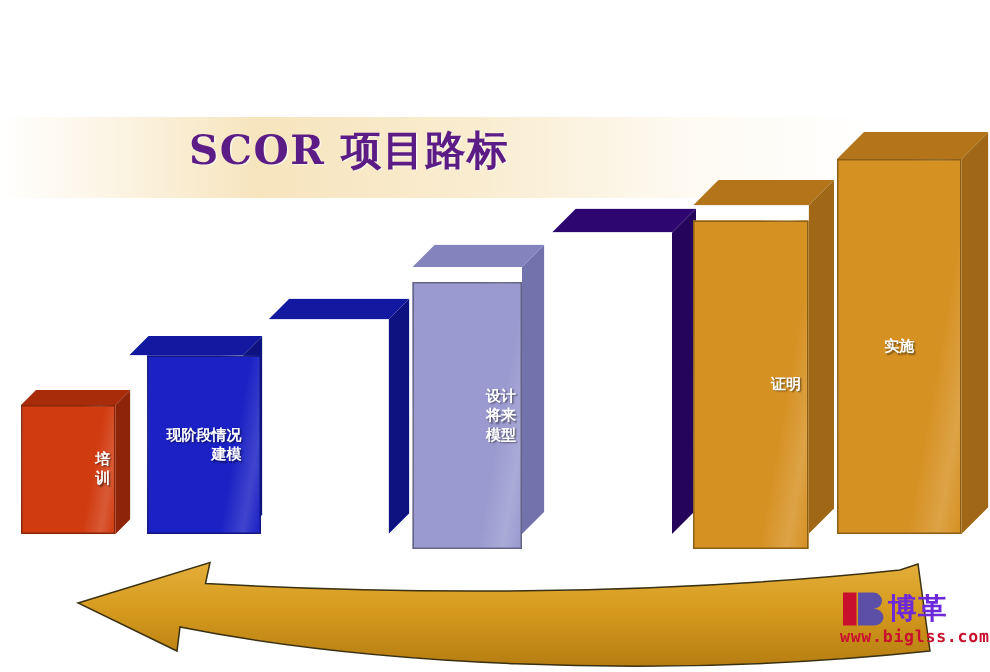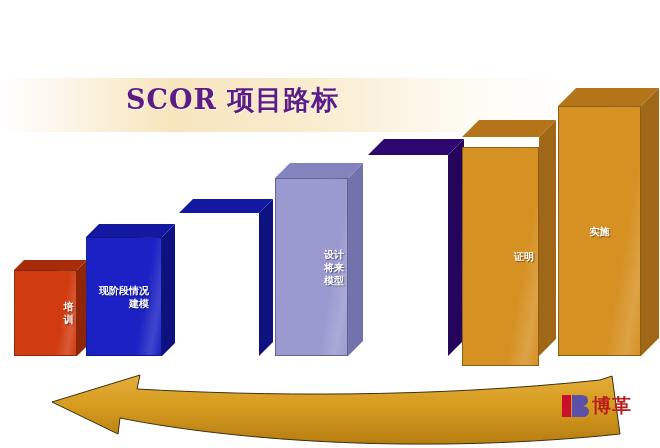--- a/index.html
+++ b/index.html
@@ -84,21 +84,21 @@
     position: absolute;
     left: 2px;
     top: 2px;
   }
   .logo-cn {
     position: absolute;
     left: 32px;
     top: 1px;
     font-size: 19px;
     font-weight: bold;
-    color: #b91c1c;
+    color: #6d28d9;
     letter-spacing: 1px;
     white-space: nowrap;
   }
   .logo-url {
     position: absolute;
     left: 0px;
     top: 26px;
     font-family: "DejaVu Sans Mono", "Liberation Mono", monospace;
     font-size: 11px;
     font-weight: bold;
@@ -119,33 +119,33 @@
       <div class="bar" style="left: 14px; top: 260px; width: 73px; height: 96px;">
         <div style="position: absolute; left: 0px; top: 0px; width: 73px; height: 10px; background: rgb(169, 44, 10); clip-path: polygon(0px 10px, 10px 0px, 73px 0px, 63px 10px); border-top: none;"></div>
         <div style="position: absolute; left: 63px; top: 0px; width: 10px; height: 96px; background: rgb(142, 36, 8); clip-path: polygon(0px 10px, 10px 0px, 10px 86px, 0px 96px);"></div>
         <div style="position: absolute; left: 0px; top: 10px; width: 63px; height: 86px; box-sizing: border-box; border: 1px solid rgba(0, 0, 0, 0.35); display: flex; align-items: center; justify-content: center; background: linear-gradient(100deg, rgb(209, 59, 16) 0%, rgb(209, 59, 16) 72%, rgba(255, 255, 255, 0.16) 88%, rgb(209, 59, 16) 100%) rgb(209, 59, 16); padding-left: 46px;">
           <div class="bar-label">培训</div>
         </div>
       </div>
       <div class="bar" style="left: 86px; top: 224px; width: 89px; height: 132px;">
         <div style="position: absolute; left: 0px; top: 0px; width: 89px; height: 13px; background: rgb(18, 24, 160); clip-path: polygon(0px 13px, 13px 0px, 89px 0px, 76px 13px); border-top: none;"></div>
         <div style="position: absolute; left: 76px; top: 0px; width: 13px; height: 132px; background: rgb(13, 18, 128); clip-path: polygon(0px 13px, 13px 0px, 13px 119px, 0px 132px);"></div>
-        <div style="position: absolute; left: 0px; top: 13px; width: 76px; height: 119px; box-sizing: border-box; border: 1px solid rgba(0, 0, 0, 0.35); display: flex; align-items: center; justify-content: center; background: linear-gradient(100deg, rgb(27, 33, 196) 0%, rgb(27, 33, 196) 72%, rgba(255, 255, 255, 0.16) 88%, rgb(27, 33, 196) 100%) rgb(27, 33, 196);">
+        <div style="position: absolute; left: 12px; top: 13px; width: 76px; height: 119px; box-sizing: border-box; border: 1px solid rgba(0, 0, 0, 0.35); display: flex; align-items: center; justify-content: center; background: linear-gradient(100deg, rgb(27, 33, 196) 0%, rgb(27, 33, 196) 72%, rgba(255, 255, 255, 0.16) 88%, rgb(27, 33, 196) 100%) rgb(27, 33, 196);">
           <div class="bar-label">现阶段情况
 建模</div>
         </div>
       </div>
       <div class="bar" style="left: 179px; top: 199px; width: 94px; height: 157px;">
         <div style="position: absolute; left: 0px; top: 0px; width: 94px; height: 14px; background: rgb(18, 24, 160); clip-path: polygon(0px 14px, 14px 0px, 94px 0px, 80px 14px); border-top: none;"></div>
         <div style="position: absolute; left: 80px; top: 0px; width: 14px; height: 157px; background: rgb(13, 18, 128); clip-path: polygon(0px 14px, 14px 0px, 14px 143px, 0px 157px);"></div>
       </div>
       <div class="bar" style="left: 275px; top: 163px; width: 88px; height: 193px;">
         <div style="position: absolute; left: 0px; top: 0px; width: 88px; height: 15px; background: rgb(131, 131, 190); clip-path: polygon(0px 15px, 15px 0px, 88px 0px, 73px 15px); border-top: none;"></div>
         <div style="position: absolute; left: 73px; top: 0px; width: 15px; height: 193px; background: rgb(114, 114, 173); clip-path: polygon(0px 15px, 15px 0px, 15px 178px, 0px 193px);"></div>
-        <div style="position: absolute; left: 0px; top: 15px; width: 73px; height: 178px; box-sizing: border-box; border: 1px solid rgba(0, 0, 0, 0.35); display: flex; align-items: center; justify-content: center; background: linear-gradient(100deg, rgb(154, 154, 208) 0%, rgb(154, 154, 208) 72%, rgba(255, 255, 255, 0.16) 88%, rgb(154, 154, 208) 100%) rgb(154, 154, 208); padding-left: 44px;">
+        <div style="position: absolute; left: 0px; top: 25px; width: 73px; height: 178px; box-sizing: border-box; border: 1px solid rgba(0, 0, 0, 0.35); display: flex; align-items: center; justify-content: center; background: linear-gradient(100deg, rgb(154, 154, 208) 0%, rgb(154, 154, 208) 72%, rgba(255, 255, 255, 0.16) 88%, rgb(154, 154, 208) 100%) rgb(154, 154, 208); padding-left: 44px;">
           <div class="bar-label">设计
 将来模型</div>
         </div>
       </div>
       <div class="bar" style="left: 368px; top: 139px; width: 96px; height: 217px;">
         <div style="position: absolute; left: 0px; top: 0px; width: 96px; height: 16px; background: rgb(45, 6, 112); clip-path: polygon(0px 16px, 16px 0px, 96px 0px, 80px 16px); border-top: none;"></div>
         <div style="position: absolute; left: 80px; top: 0px; width: 16px; height: 217px; background: rgb(37, 5, 92); clip-path: polygon(0px 16px, 16px 0px, 16px 201px, 0px 217px);"></div>
       </div>
       <div class="bar" style="left: 462px; top: 120px; width: 94px; height: 236px;">
         <div style="position: absolute; left: 0px; top: 0px; width: 94px; height: 17px; background: rgb(180, 117, 26); clip-path: polygon(0px 17px, 17px 0px, 94px 0px, 77px 17px); border-top: none;"></div>
@@ -177,15 +177,16 @@
     
   </div>
 
   <div class="logo">
     <svg class="logo-mark" width="28" height="24" viewBox="0 0 28 24">
       <rect x="0" y="1" width="9" height="22" fill="#C8102E"></rect>
       <path d="M10,1 H20 a6,5.5 0 0 1 0,11 H10 Z" fill="#5B4FA8"></path>
       <path d="M10,12 H21 a6,5.5 0 0 1 0,11 H10 Z" fill="#5B4FA8"></path>
     </svg>
     <div class="logo-cn">博革</div>
+    <div class="logo-url">www.biglss.com</div>
   </div>
 
 </div>
 
 </body></html>

